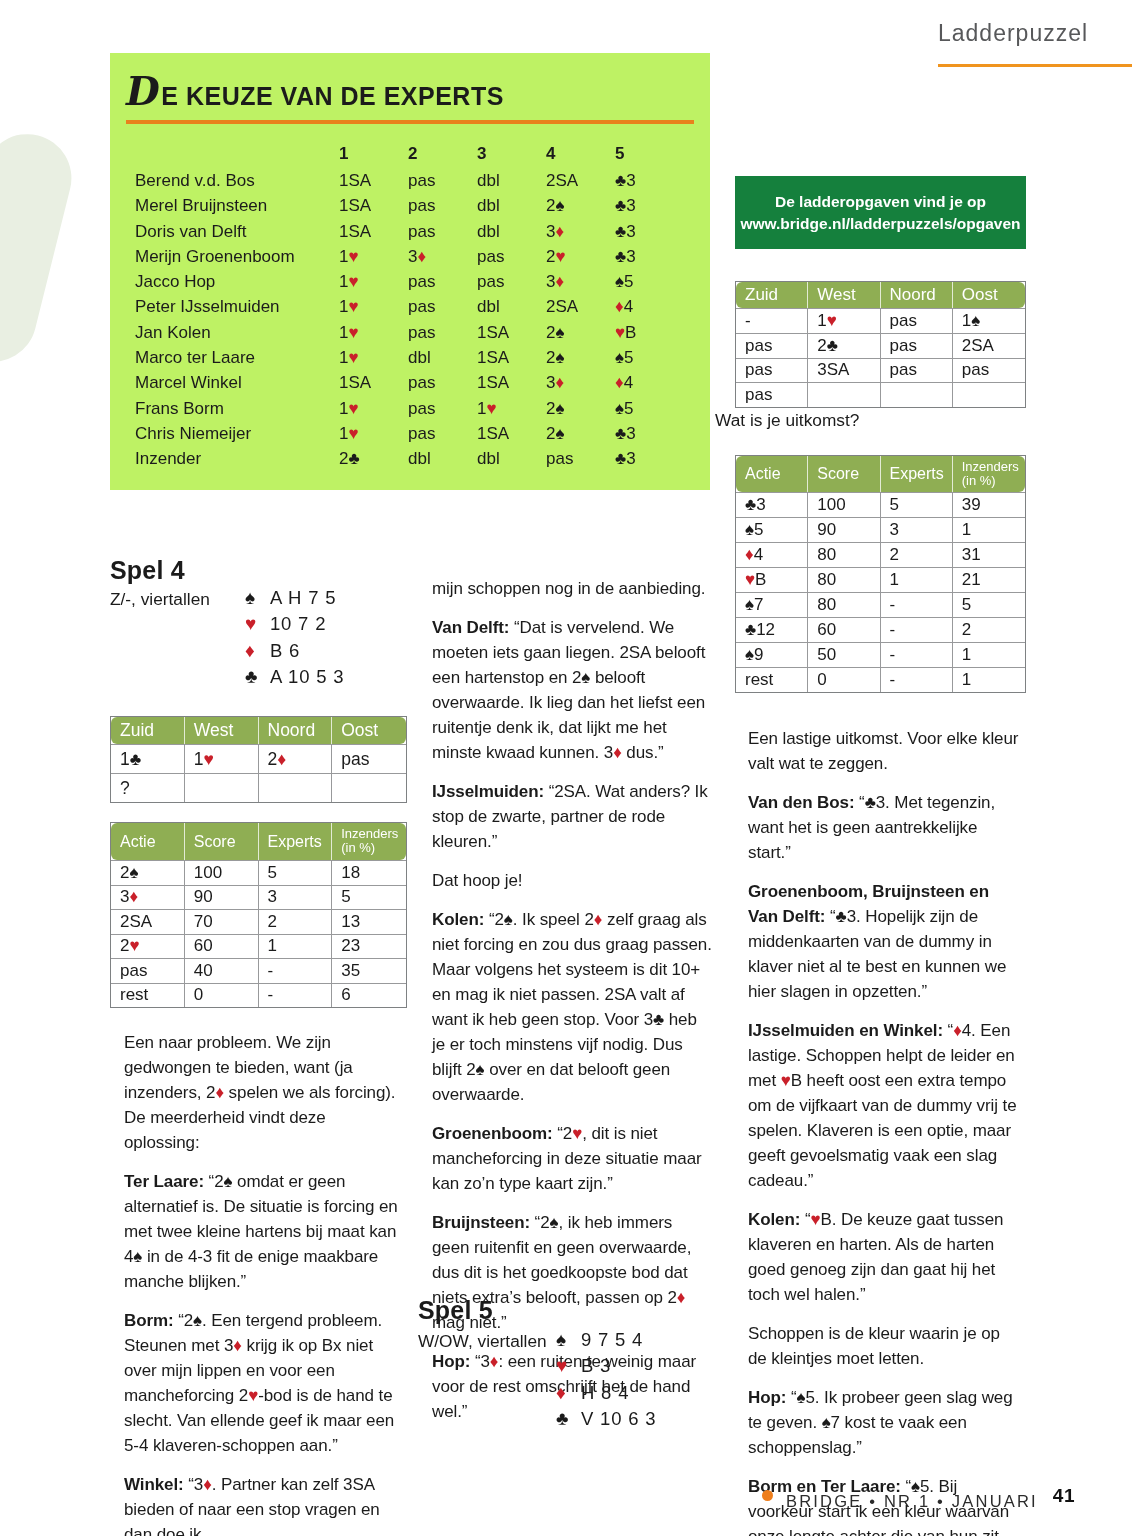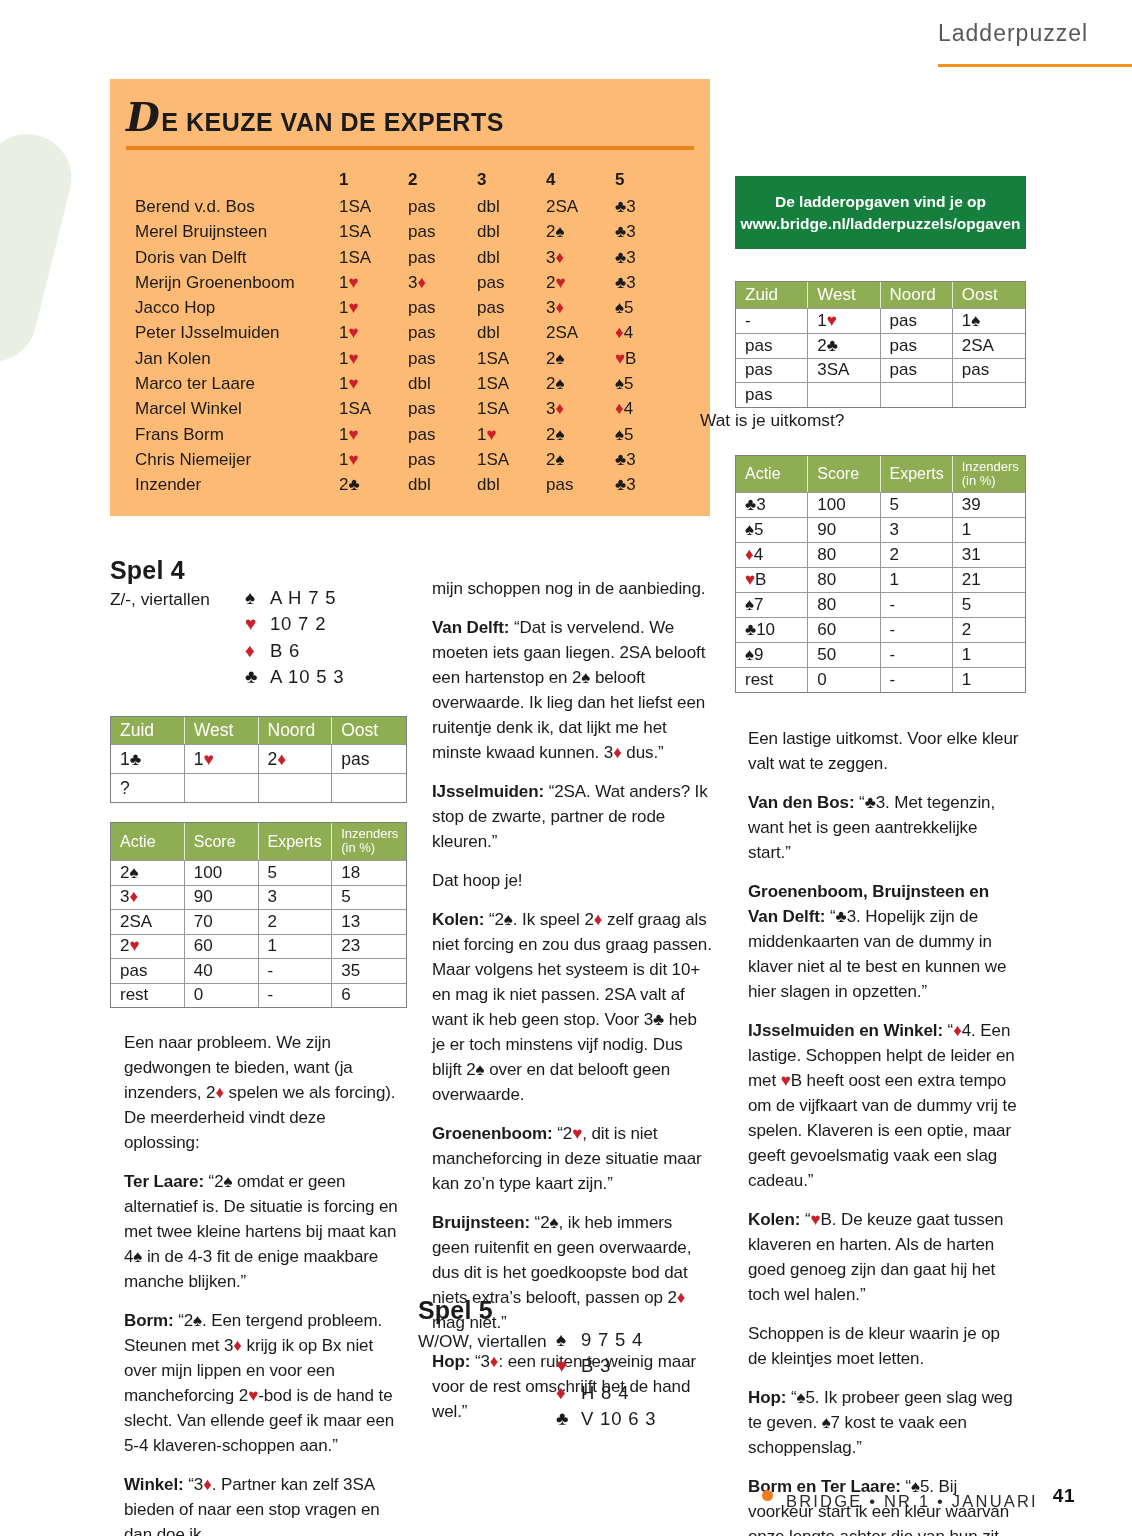--- a/index.html
+++ b/index.html
@@ -13,53 +13,53 @@
 
   
   .deco{left:-34px;top:132px;width:88px;height:232px;background:#e9efe2;
         border-radius:44px;transform:rotate(14deg);}
 
   
   .page-header{left:938px;top:20px;width:194px;border-bottom:3px solid #f0941e;padding-bottom:17px;}
   .page-header .ttl{font-size:23px;color:#57585a;letter-spacing:1px;}
 
   
-  .experts-box{left:110px;top:79px;width:600px;height:437px;background:#fdba74;padding:23px 16px 0 16px;}
+  .experts-box{left:110px;top:53px;width:600px;height:437px;background:#bef264;padding:23px 16px 0 16px;}
   .ex-title{font-weight:bold;letter-spacing:.5px;white-space:nowrap;}
   .ex-title .title-d{font-family:"DejaVu Serif",serif;font-style:italic;font-size:39px;line-height:30px;margin-right:1px;}
   .ex-title .title-rest{font-size:25px;text-transform:uppercase;}
   .ex-rule{height:4px;background:#e8821c;margin-top:9px;}
   .xtable{margin-top:17px;}
   .xtable .trow,.xhead{display:flex;height:25.3px;align-items:center;font-size:17px;}
   .xhead{font-weight:bold;margin-bottom:2px;}
   .xtable .tcell,.xhead .tcell{display:flex;align-items:center;}
   .xtable .tcell:first-child,.xhead .tcell:first-child{width:204px;}
   .xtable .tcell,.xhead .tcell{width:69px;}
 
   
   .banner{left:735px;top:176px;width:291px;height:73px;background:#15803d;color:#fff;
           font-weight:bold;font-size:15.5px;line-height:22px;text-align:center;padding-top:15px;}
 
   
   .gtable{background:#fff;border:1px solid #7e8183;}
-  .thead{display:flex;background:#8fae53;color:#fff;}
+  .thead{display:flex;background:#8fae53;color:#fff;border-radius:6px;}
   .thead .tcell{border-right:1px solid rgba(255,255,255,.75);}
   .thead .tcell:last-child{border-right:none;}
   .tbody .trow{display:flex;border-top:1px solid #98999b;background:#fff;}
   .tbody .tcell{border-right:1px solid #98999b;}
   .tbody .tcell:last-child{border-right:none;}
   .tcell{padding-left:9px;display:flex;align-items:center;}
 
   
   .bid-right{left:735px;top:281px;width:291px;font-size:17px;}
   .bid-right .thead{height:26px;}
   .bid-right .tcell{width:25%;}
   .bid-right .tbody .trow{height:24.8px;}
 
-  .question{left:700px;top:410px;font-size:17.3px;}
+  .question{left:715px;top:410px;font-size:17.3px;}
 
   
   .scores .thead{height:36px;}
   .scores .thead .tcell{width:25%;font-size:16px;}
   .scores .thead .tcell:last-child{font-size:13px;line-height:14px;padding-top:4px;align-items:flex-start;white-space:normal;}
   .scores .tbody .trow{height:25px;font-size:17px;}
   .scores .tbody .tcell{width:25%;}
   .scores-right{left:735px;top:455px;width:291px;}
   .scores-left{left:110px;top:822px;width:297px;}
   .scores-left .thead{height:37px;}
@@ -297,21 +297,21 @@
         <div class="tcell">1</div>
         <div class="tcell">21</div>
       </div>
       <div class="trow">
         <div class="tcell">♠7</div>
         <div class="tcell">80</div>
         <div class="tcell">-</div>
         <div class="tcell">5</div>
       </div>
       <div class="trow">
-        <div class="tcell">♣10</div>
+        <div class="tcell">♣12</div>
         <div class="tcell">60</div>
         <div class="tcell">-</div>
         <div class="tcell">2</div>
       </div>
       <div class="trow">
         <div class="tcell">♠9</div>
         <div class="tcell">50</div>
         <div class="tcell">-</div>
         <div class="tcell">1</div>
       </div>

